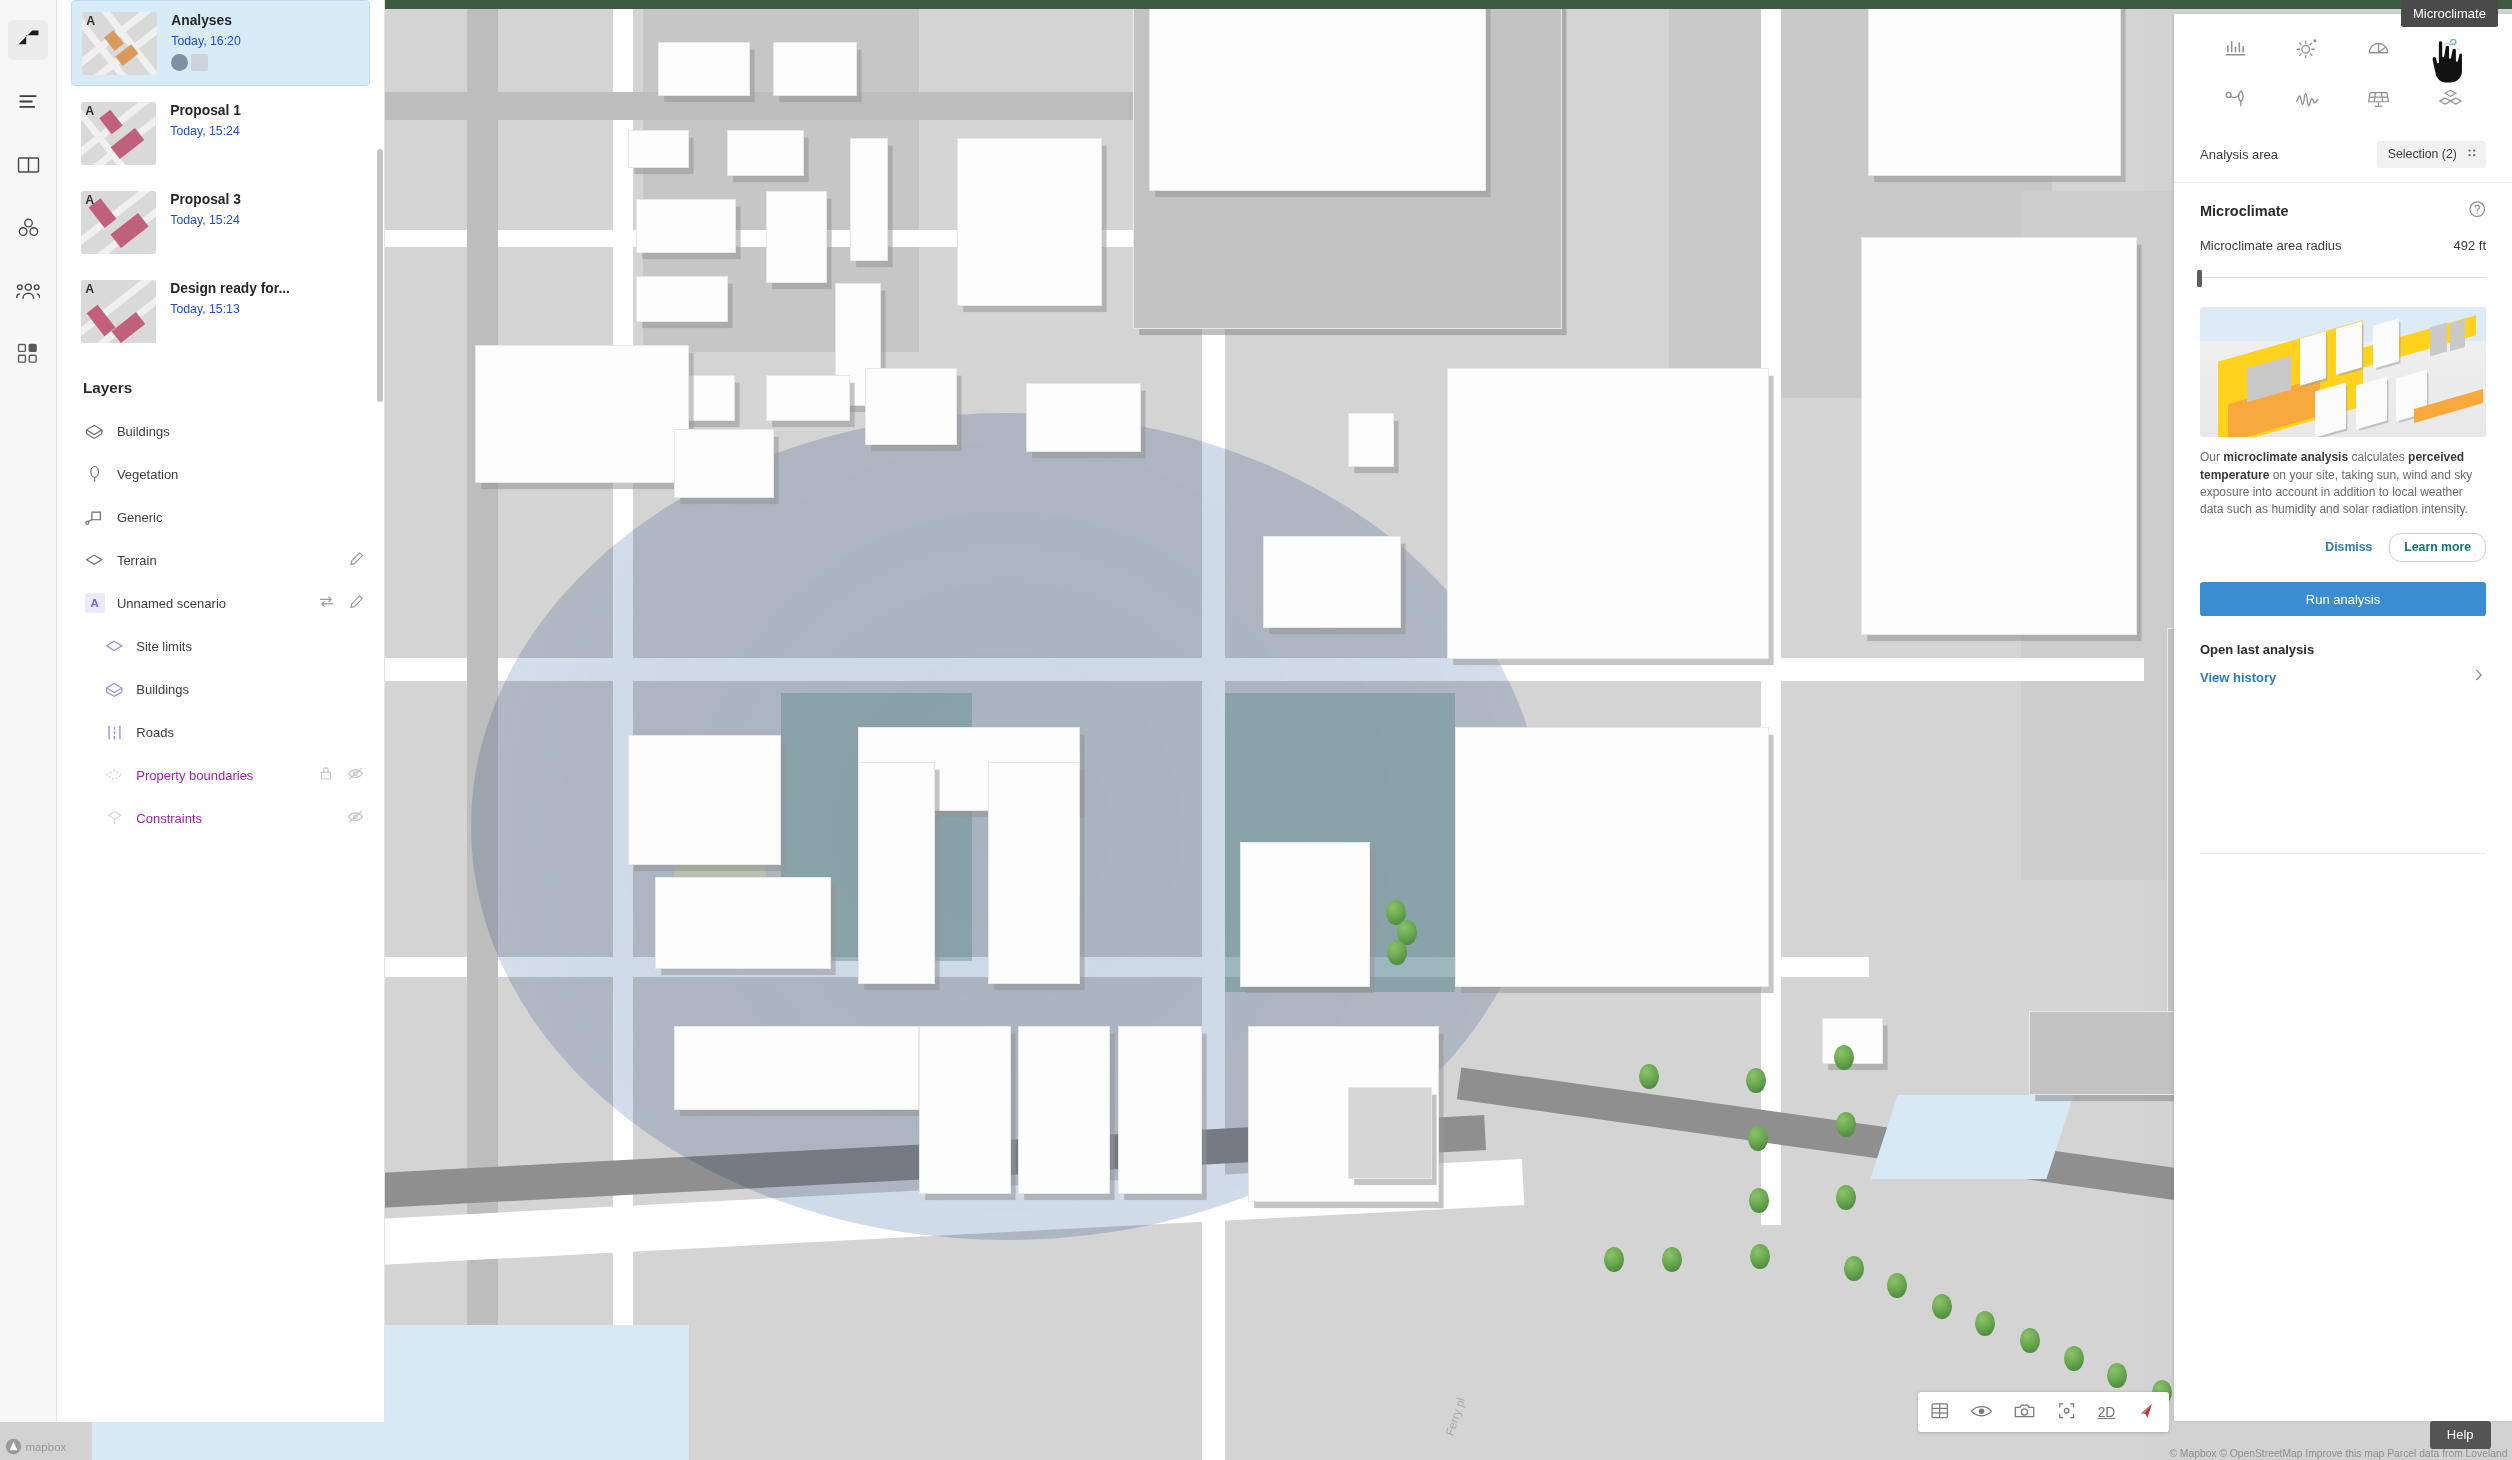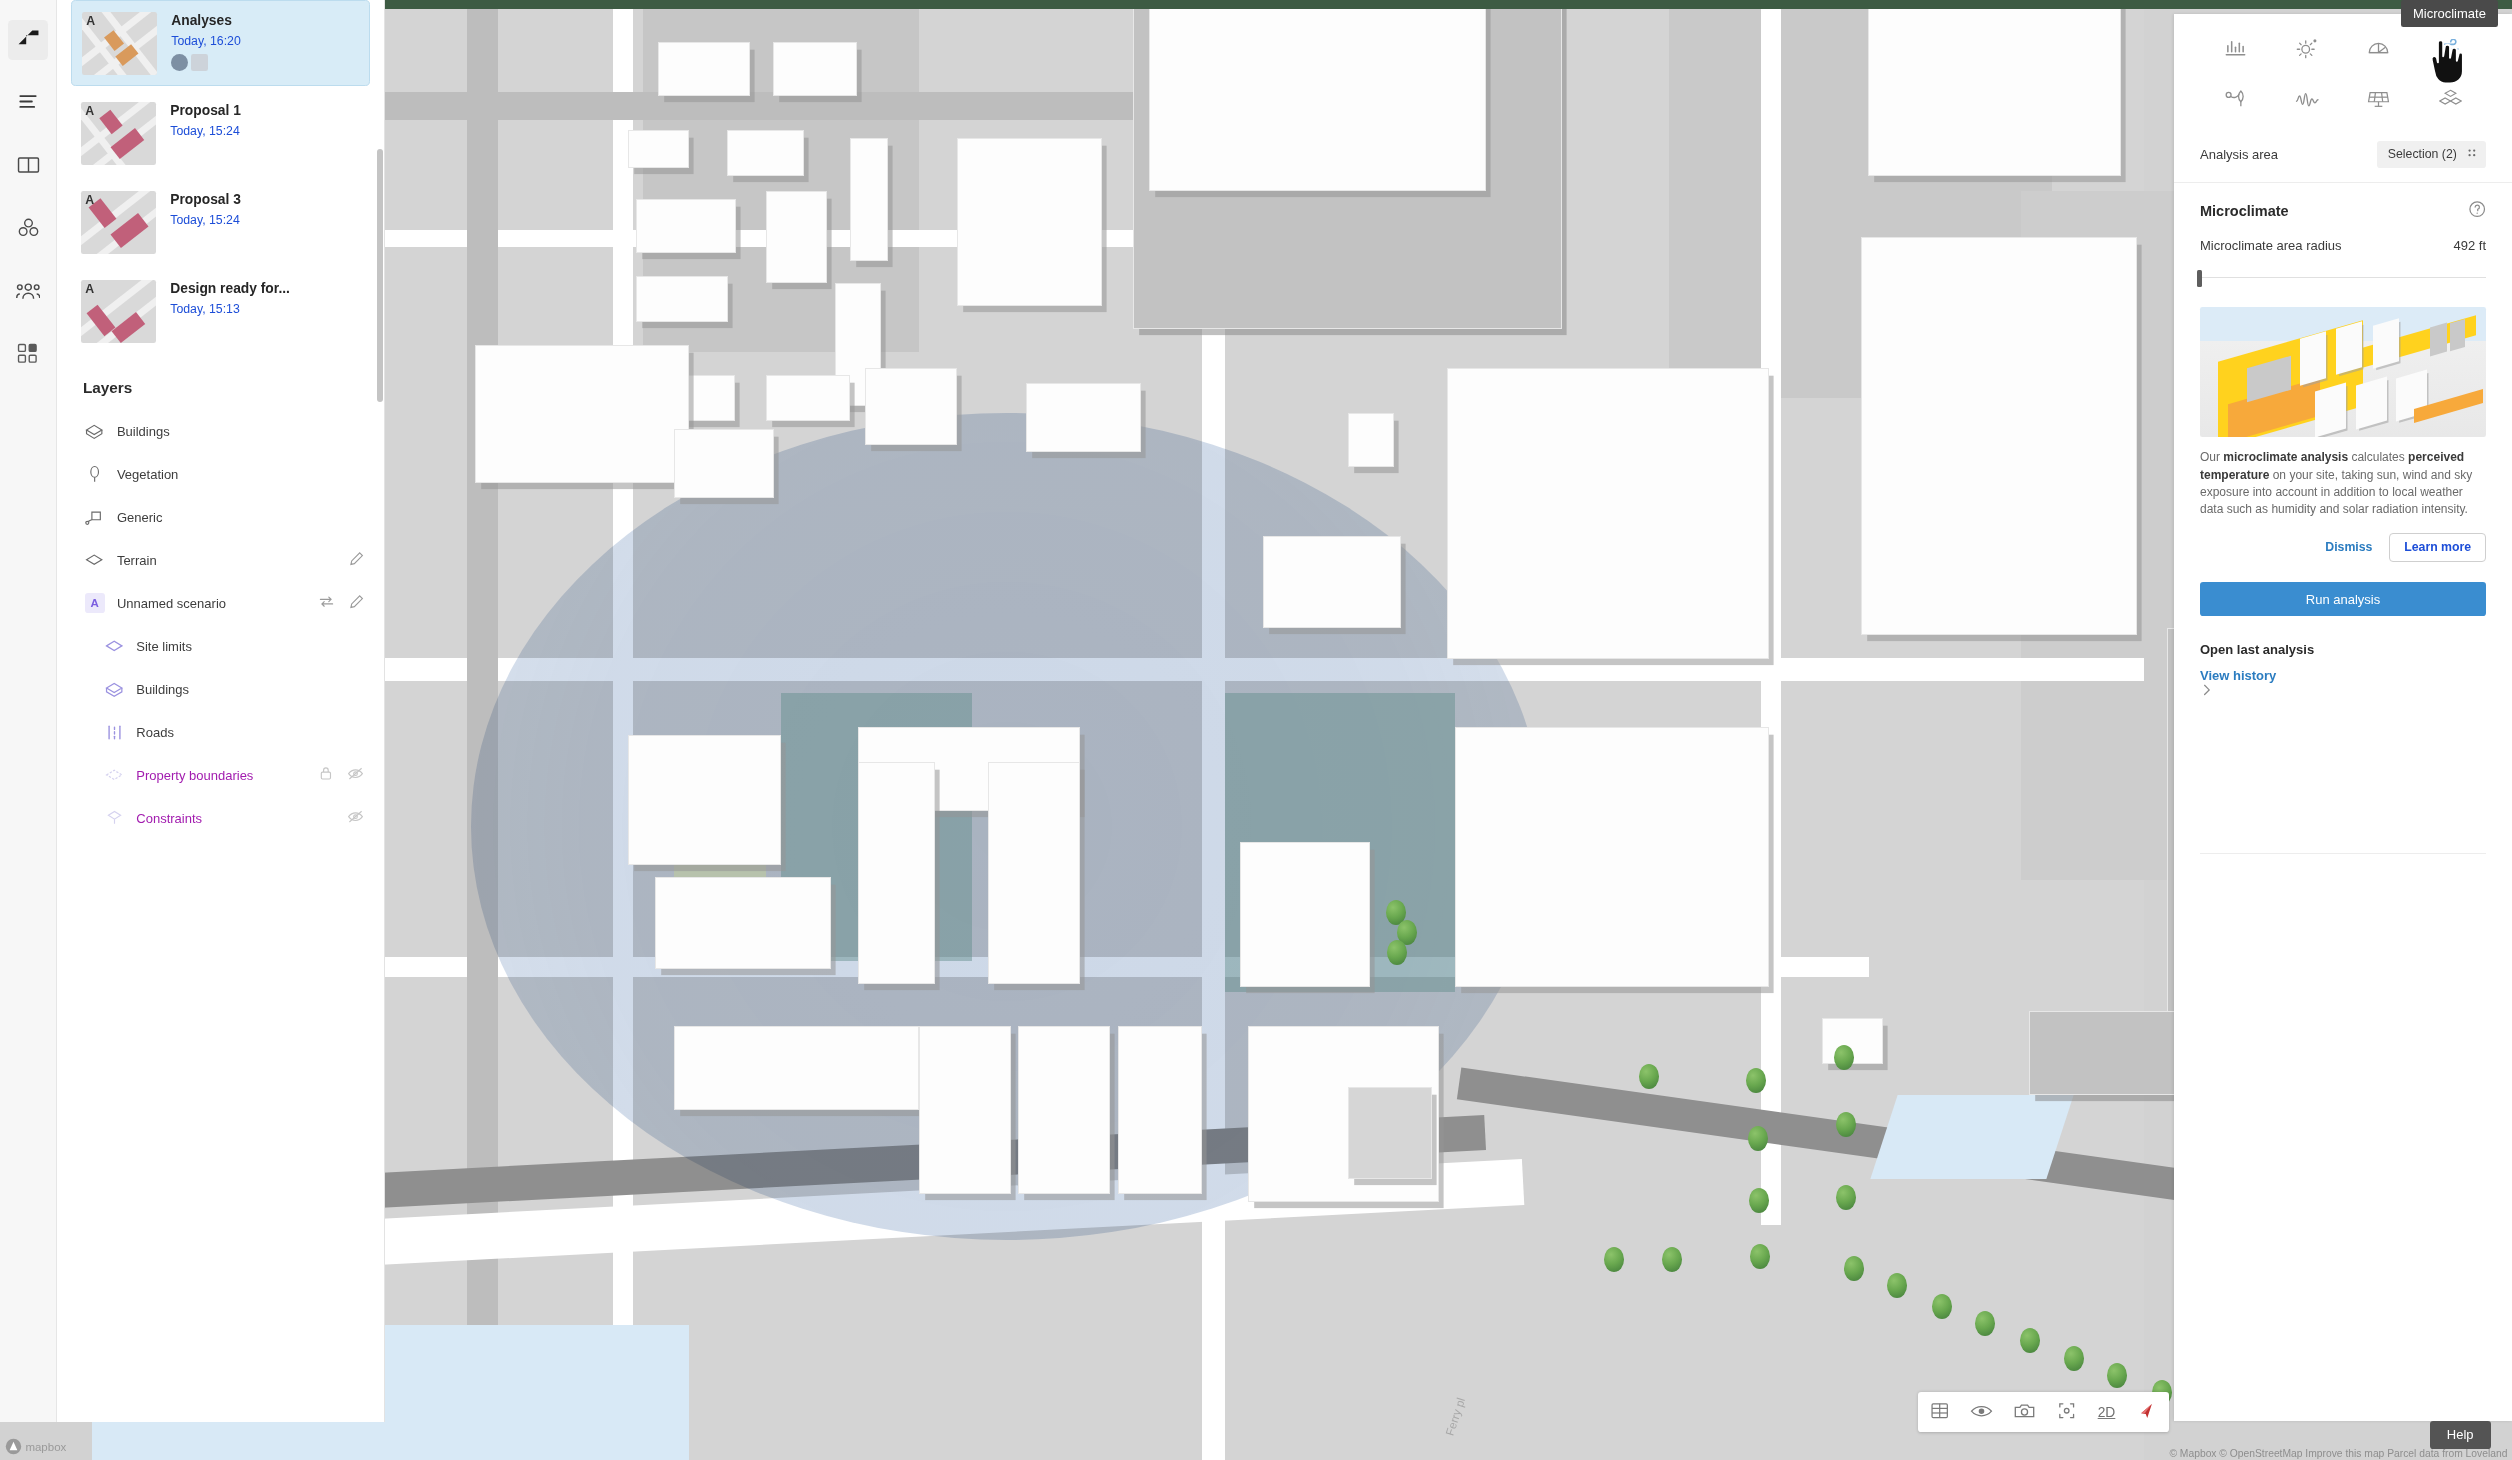--- a/index.html
+++ b/index.html
@@ -181,31 +181,31 @@
   .po { background: #f7a93b; }
   .pw { background: #fbfbfb; box-shadow: 2.3px 3.1px 0 -0.8px rgba(160,160,160,.55); }
   .pg { background: #c9c9c9; }
   #promo-text {
     font-size: 12px; line-height: 1.45; color: #6a6a6a; margin-top: 12.3px;
   }
   #promo-text b { color: #3a3a3a; }
   #promo-actions { display: flex; justify-content: flex-end; align-items: center; gap: 17px; margin-top: 13.8px; }
   #dismiss-btn { font-size: 12.3px; color: #2b7cc0; font-weight: bold; }
   #learnmore-btn {
-    font-size: 12.3px; color: #1d4ed8; font-weight: bold;
-    border: 0.8px solid #cfcfcf; border-radius: 4px; padding: 6.9px 13.8px; background: #fff;
+    font-size: 12.3px; color: #0f766e; font-weight: bold;
+    border: 0.8px solid #cfcfcf; border-radius: 12px; padding: 6.9px 13.8px; background: #fff;
   }
   #run-btn {
     margin: 20px 26px 0 26px; height: 34px; border-radius: 3.1px;
     background: #3a8dd0; color: #fff; font-size: 13px;
     display: flex; align-items: center; justify-content: center;
   }
   #open-last { margin: 26px 26px 0 26px; font-size: 13px; font-weight: bold; color: #2b2b2b; }
   #history-row {
-    margin: 10.7px 26px 0 26px; display: flex; align-items: flex-start; flex-direction: column;
+    margin: 10.7px 26px 0 26px; display: flex; align-items: flex-end;
   }
   #view-history { flex: 1; font-size: 13px; color: #2b7cc0; font-weight: bold; }
   #rp-divider { position: absolute; left: 26px; right: 26px; top: 839px; height: 0.8px; background: #ededed; }
 
   
   #tooltip {
     position: absolute; right: 13.8px; top: 0; background: #4a4a4a; color: #fff;
     font-size: 13px; padding: 6.1px 12.3px; border-radius: 2.3px; z-index: 60;
   }
   #cursor { position: absolute; left: 2427px; top: 38px; z-index: 61; }

